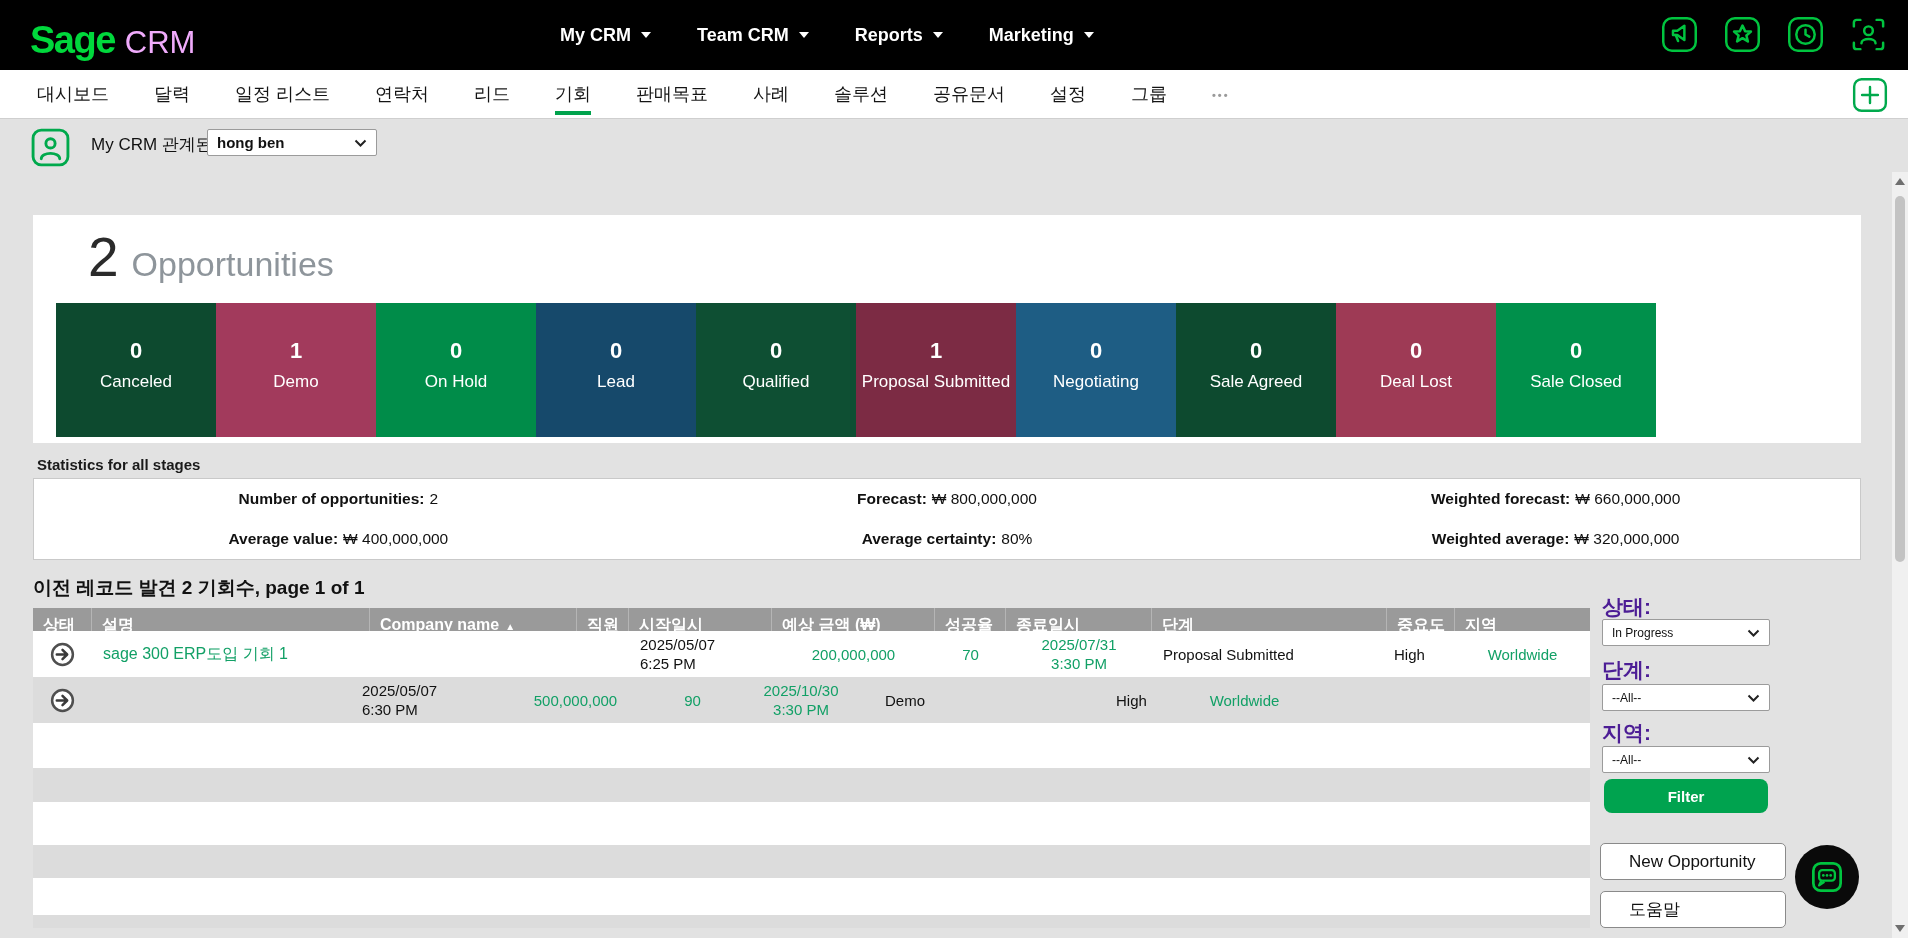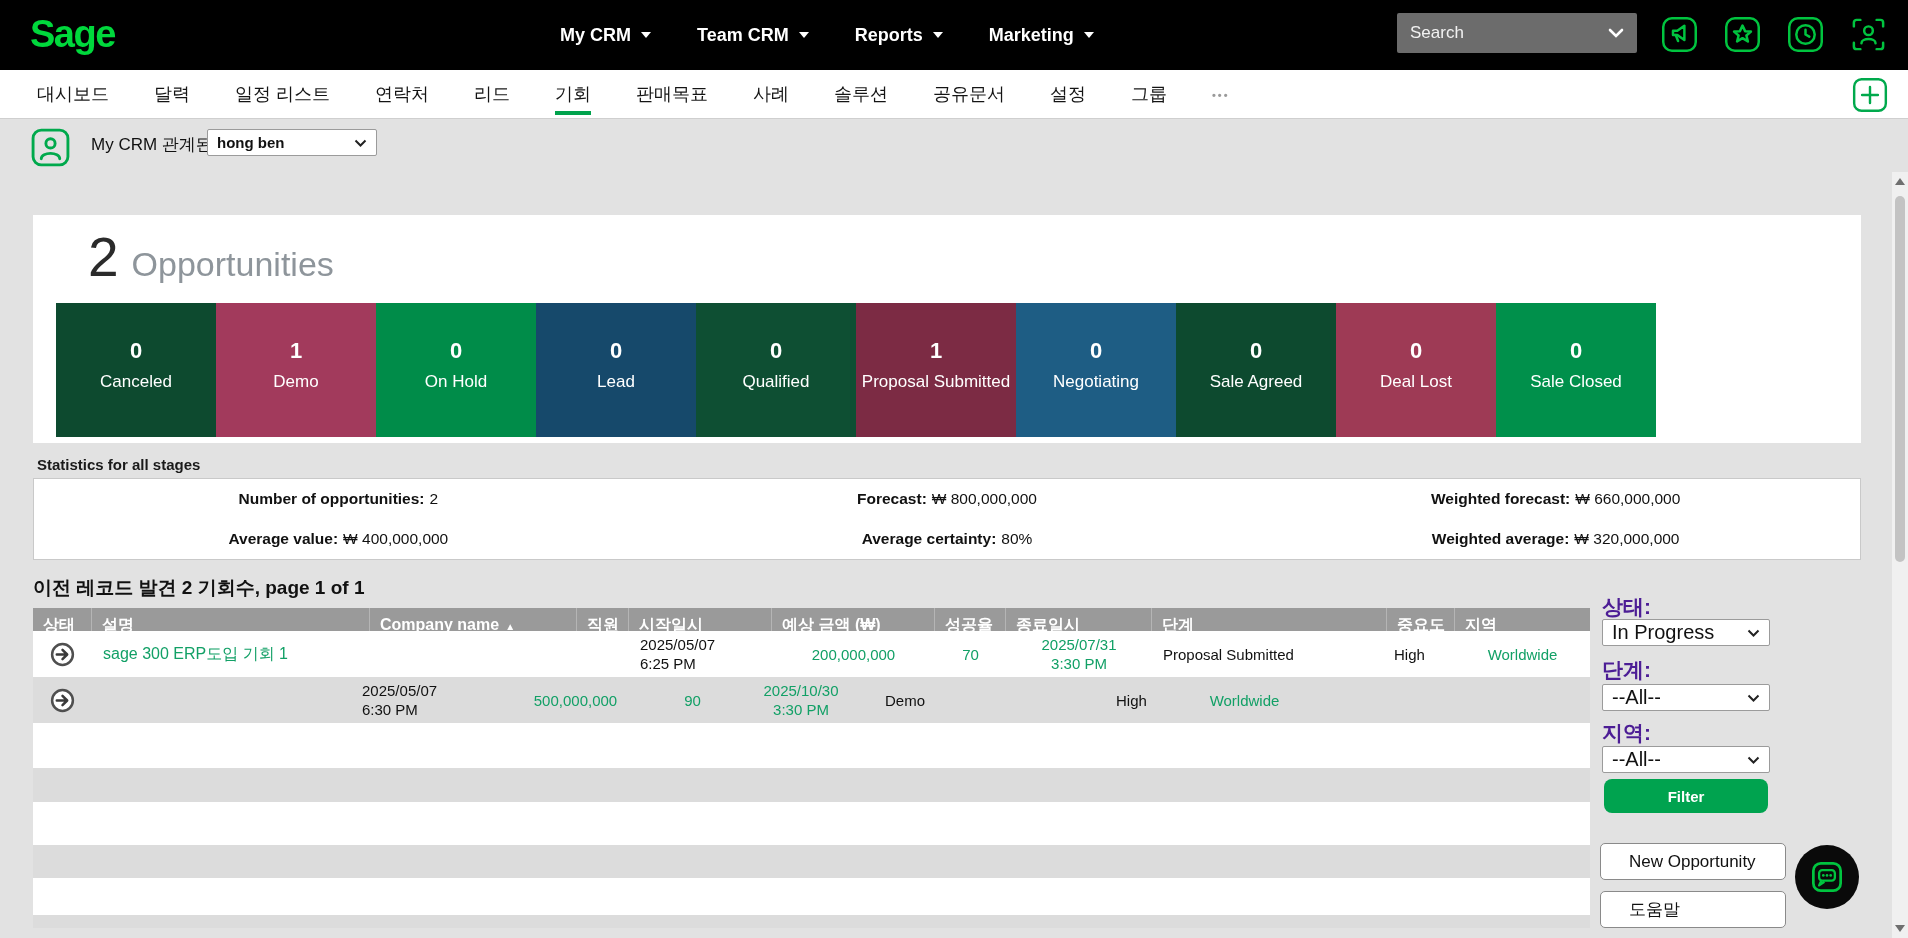--- a/index.html
+++ b/index.html
@@ -1,21 +1,21 @@
 <!DOCTYPE html>
 <html lang="ko"><head>
 <meta charset="utf-8">
 <style>
   html,body{margin:0;padding:0;background:#f4f4f4;}
   #app{position:relative;width:1908px;height:938px;background:#e2e2e2;overflow:hidden;
        font-family:"Liberation Sans","DejaVu Sans",sans-serif;color:#111;}
 
   
   .topbar{position:absolute;left:0;top:0;width:1908px;height:70px;background:#000;}
-  .logo{position:absolute;left:30px;top:13px;display:flex;align-items:baseline;gap:10px;flex-direction:column;}
+  .logo{position:absolute;left:30px;top:13px;display:flex;align-items:baseline;gap:10px;}
   .logo .sage{color:#00d83c;font-size:38px;font-weight:700;letter-spacing:-1.5px;}
   .logo .crm{color:#f0abfc;font-size:31px;font-weight:500;letter-spacing:0;margin-top:12px;}
   .nav{position:absolute;left:560px;top:0;height:70px;display:flex;align-items:center;gap:46px;}
   .nav-item{color:#fff;font-size:18px;font-weight:600;display:flex;align-items:center;gap:10px;cursor:pointer;}
   .caret{width:0;height:0;border-left:5.5px solid transparent;border-right:5.5px solid transparent;border-top:6px solid #fff;}
   .searchbox{position:absolute;left:1397px;top:13px;width:240px;height:40px;background:#6c6c6c;border-radius:2px;
              display:flex;align-items:center;padding:0 13px;box-sizing:border-box;}
   .searchbox .ph{color:#f2f2f2;font-size:17px;}
   .searchbox svg{margin-left:auto;}
   .hicons{position:absolute;left:1660px;top:15px;display:flex;gap:24px;}
@@ -77,21 +77,21 @@
   .td.c5,.td.c6,.td.c7,.td.c10{justify-content:center;text-align:center;}
   .td.c8{padding-left:11px;}
   .td.c9{padding-left:7px;align-items:center;}
   .green{color:#12a066;}
   .linktxt{color:#12a066;font-size:16px;cursor:pointer;}
   .twolines{line-height:19px;}
   .stripe{width:1557px;}
 
   
   .flabel{position:absolute;left:1602px;font-size:21px;font-weight:700;color:#4c1d95;}
-  .fsel{position:absolute;left:1602px;width:168px;height:27px;font-size:20px;}
+  .fsel{position:absolute;left:1602px;width:168px;height:27px;font-size:12px;}
   .fbtn{position:absolute;left:1604px;width:164px;height:34px;background:#00a34f;color:#fff;border:none;
         border-radius:8px;font-size:15px;font-weight:700;font-family:inherit;cursor:pointer;}
   .wbtn{position:absolute;left:1600px;width:186px;height:37px;background:#fff;color:#111;border:1px solid #8a8a8a;
         border-radius:5px;font-size:17px;font-family:inherit;text-align:left;padding-left:28px;cursor:pointer;}
 
   
   .chat{position:absolute;left:1795px;top:845px;width:64px;height:64px;border-radius:50%;background:#0a0a0a;
         display:flex;align-items:center;justify-content:center;cursor:pointer;}
 
   
@@ -120,26 +120,20 @@
         <span class="caret"></span>
       </div>
       <div class="nav-item">
         <span>Reports</span>
         <span class="caret"></span>
       </div>
       <div class="nav-item">
         <span>Marketing</span>
         <span class="caret"></span>
       </div>
-    </div>
-    <div class="searchbox">
-      <span class="ph">Search</span>
-      <svg width="16" height="10" viewBox="0 0 16 10">
-        <polyline points="2,2 8,8 14,2" fill="none" stroke="#ffffff" stroke-width="2.6" stroke-linecap="round"></polyline>
-      </svg>
     </div>
     <div class="hicons">
       <svg width="39" height="39" viewBox="0 0 36 36">
         <rect class="gicon" x="3" y="3" width="30" height="30" rx="8"></rect>
         <path class="gicon" d="M12 14.5 h4 l6.5 -4.5 v13 l-6.5 -4.5 h-4 z"></path>
         <path class="gicon" d="M14.5 18.5 l2.2 5.5"></path>
       </svg>
       <svg width="39" height="39" viewBox="0 0 36 36">
         <rect class="gicon" x="3" y="3" width="30" height="30" rx="8"></rect>
         <polygon class="gicon" points="18,9.8 20.4,14.9 25.8,15.3 21.6,18.9 23,24.4 18,21.4 13,24.4 14.4,18.9 10.2,15.3 15.6,14.9"></polygon>

